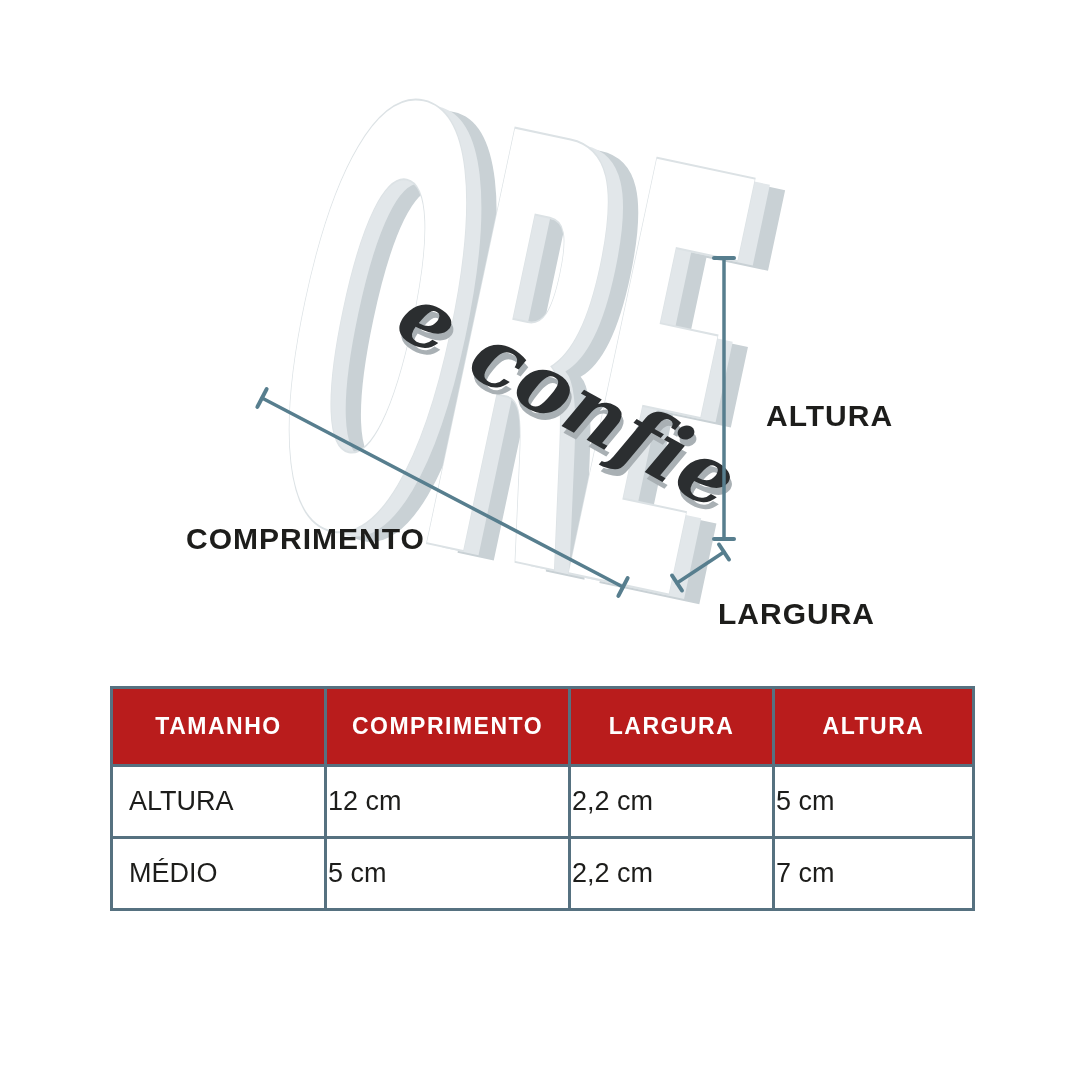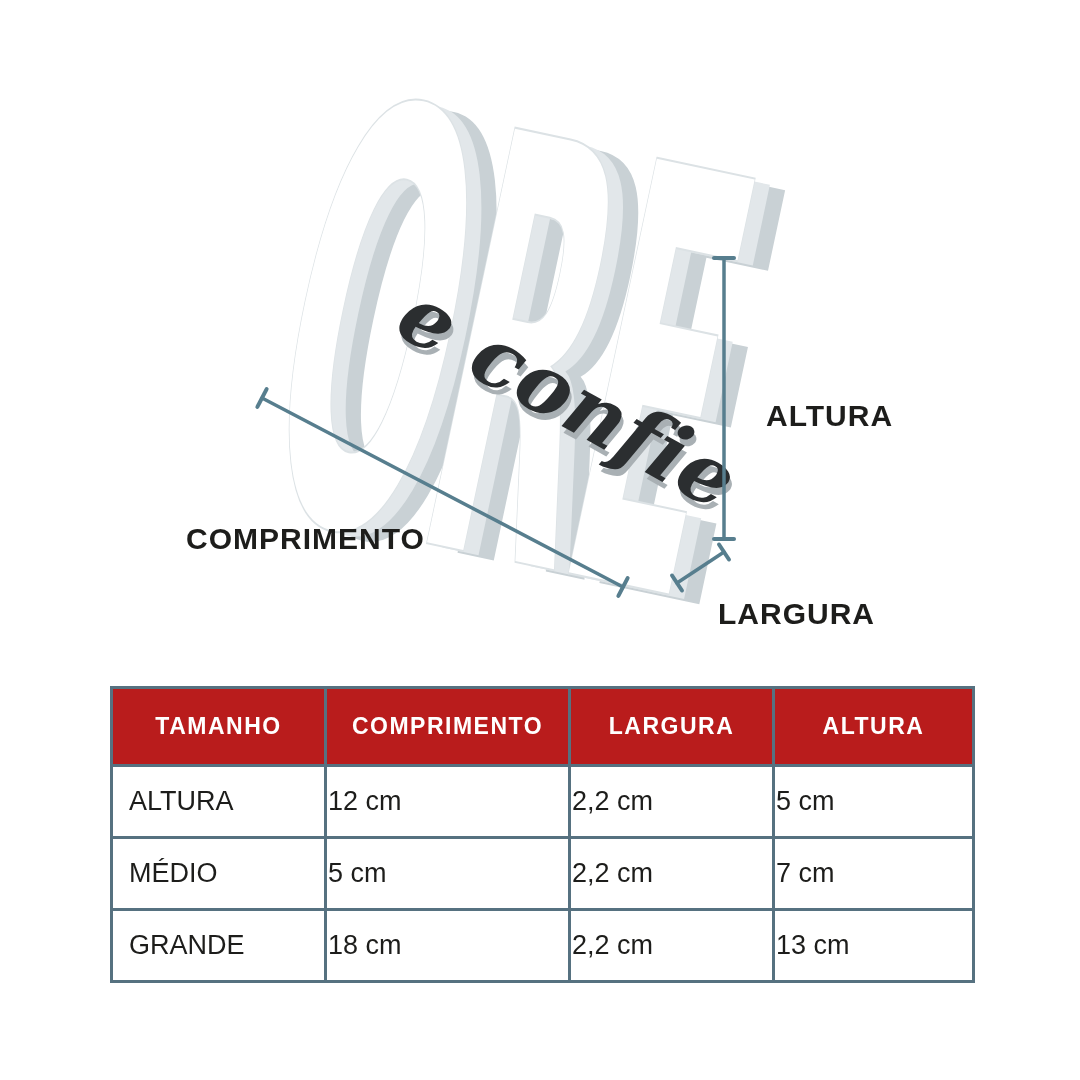--- a/index.html
+++ b/index.html
@@ -132,22 +132,16 @@
         <td>12 cm</td>
         <td>2,2 cm</td>
         <td>5 cm</td>
       </tr>
       <tr>
         <td class="col-tamanho">MÉDIO</td>
         <td>5 cm</td>
         <td>2,2 cm</td>
         <td>7 cm</td>
       </tr>
-      <tr>
-        <td class="col-tamanho">GRANDE</td>
-        <td>18 cm</td>
-        <td>2,2 cm</td>
-        <td>13 cm</td>
-      </tr>
     </tbody>
   </table>
 
 </div>
 
 </body></html>

